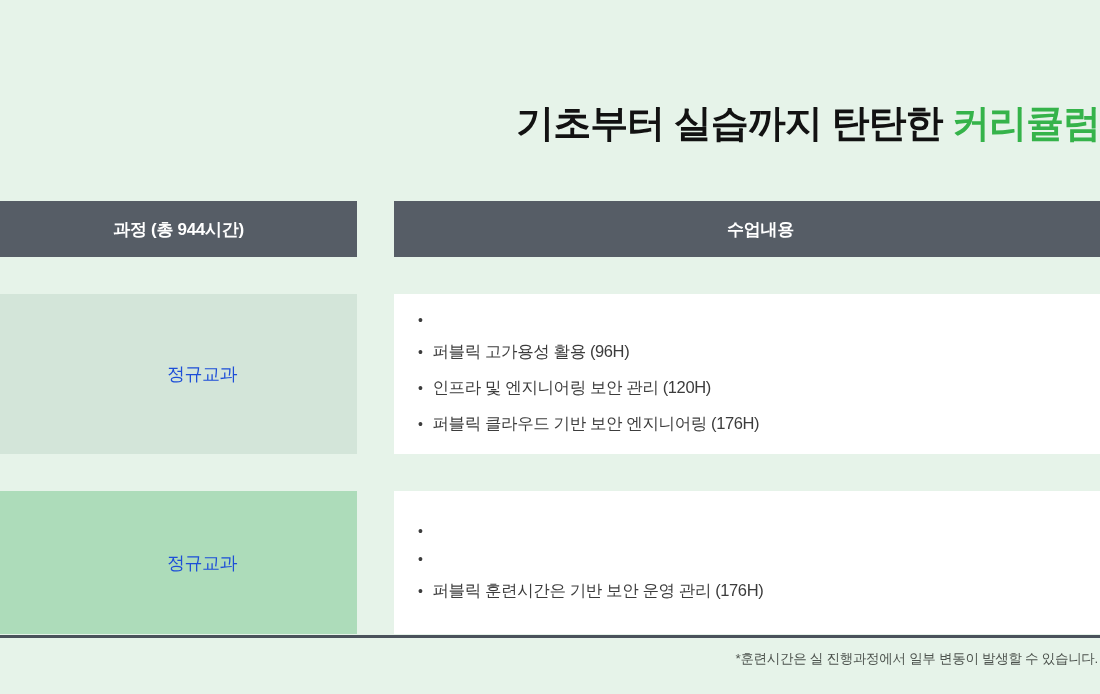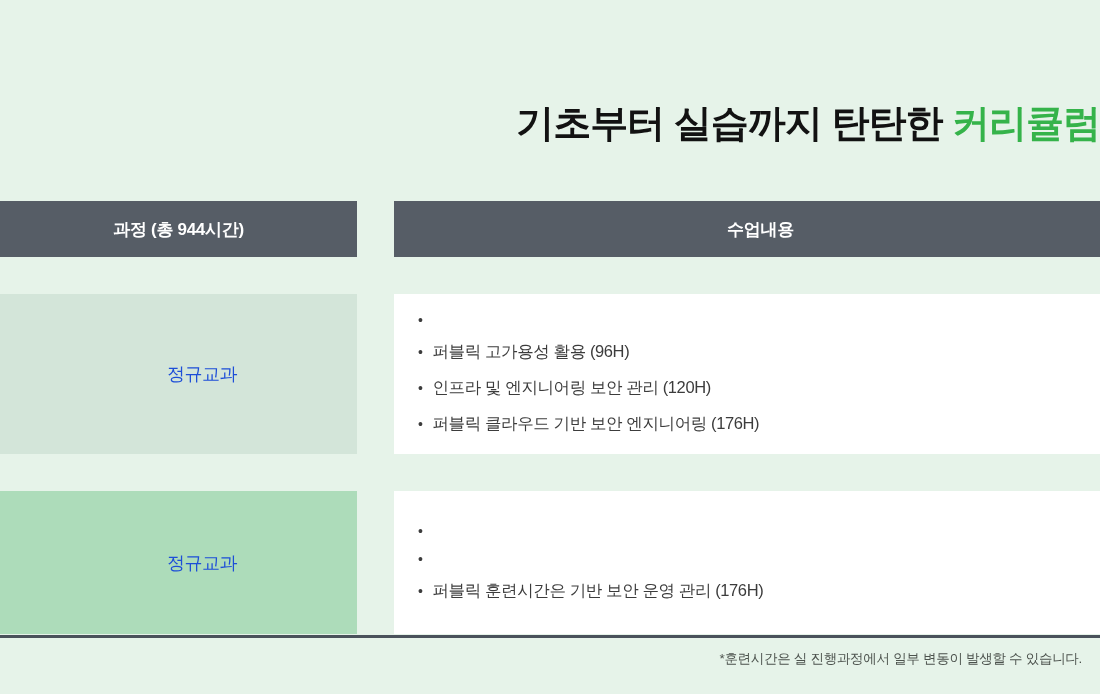--- a/index.html
+++ b/index.html
@@ -85,21 +85,21 @@
     line-height: 1;
   }
   .table-bottom-border {
     width: 1100px;
     height: 3px;
     background: #4a525b;
     margin-top: 1px;
   }
   .footnote {
     text-align: right;
-    padding-right: 18px;
+    padding-right: 2px;
     margin-top: 12px;
     font-size: 13.5px;
     color: #4c524d;
     letter-spacing: -0.3px;
   }
 </style>
 </head>
 <body>
 
 <div class="page">

